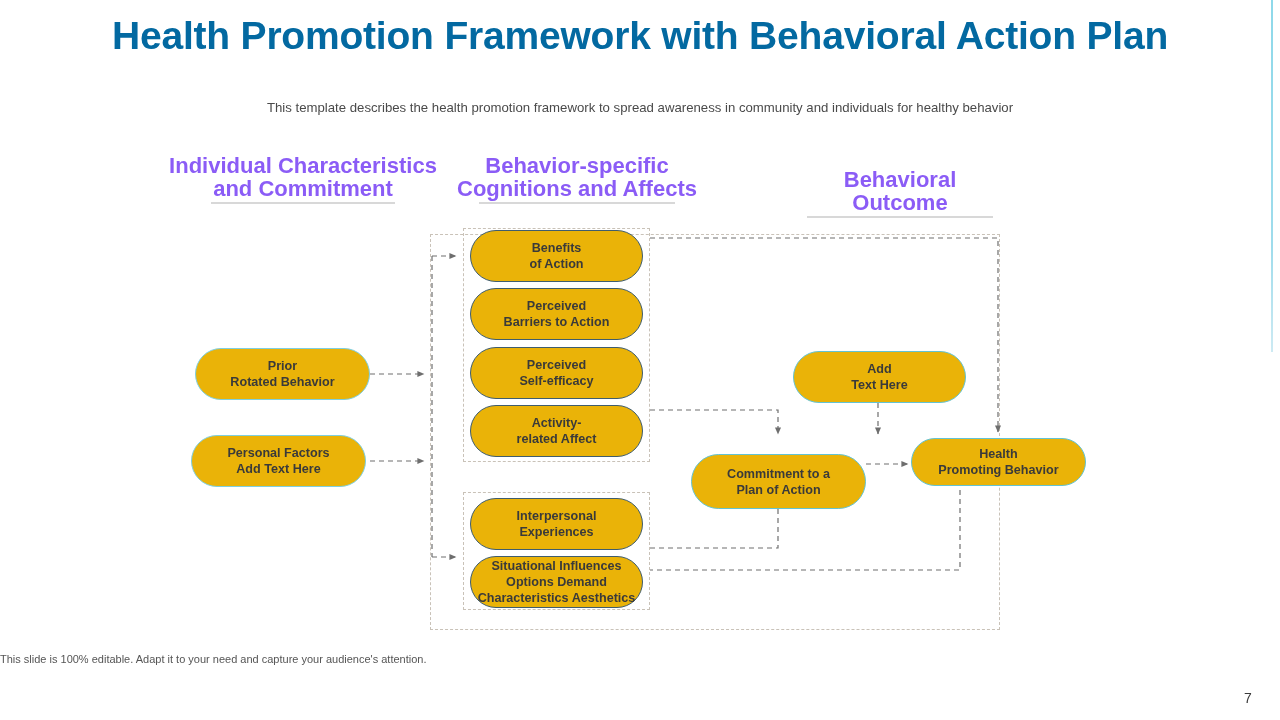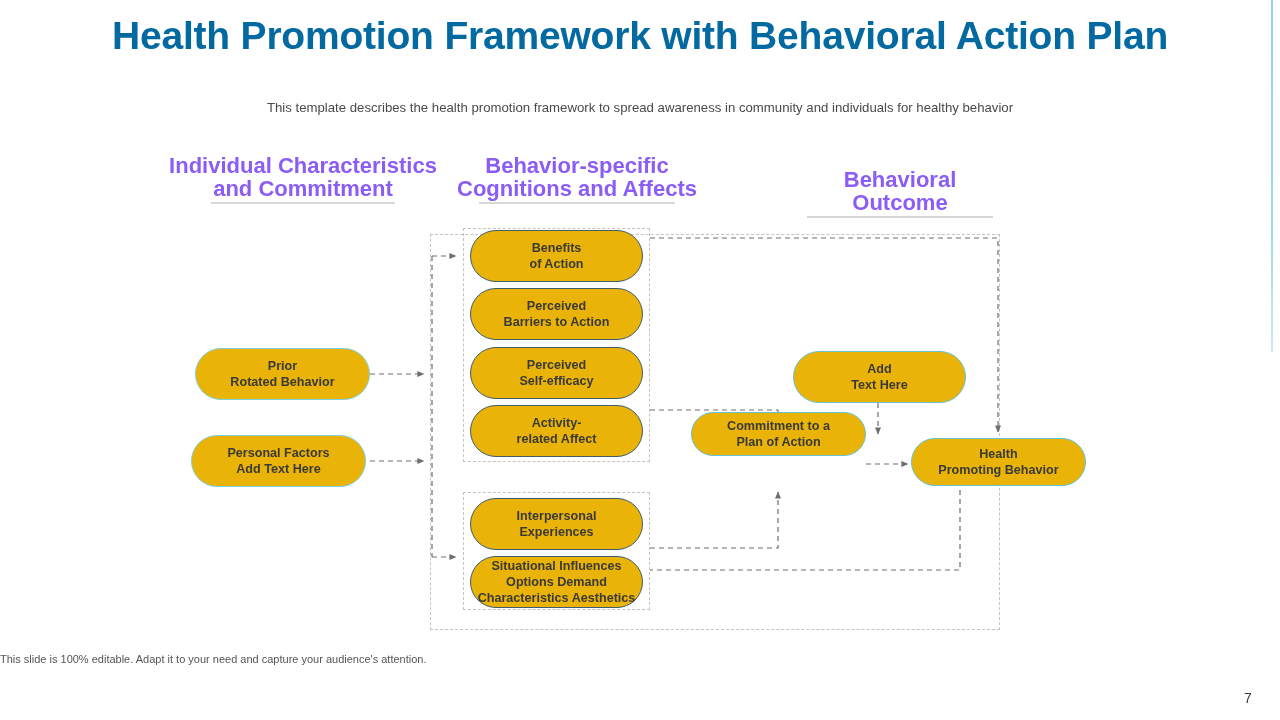--- a/index.html
+++ b/index.html
@@ -154,21 +154,21 @@
   <div class="pill mid overflow" style="left:470px;top:556px;width:173px;height:52px;">
     <span class="txt">Situational Influences
 Options  Demand
 Characteristics  Aesthetics</span>
   </div>
 
   <div class="pill out" style="left:793px;top:351px;width:173px;height:52px;">
     <span class="txt">Add
 Text Here</span>
   </div>
-  <div class="pill out" style="left:691px;top:412px;width:175px;height:44px;">
+  <div class="pill out" style="left:691px;top:454px;width:175px;height:55px;">
     <span class="txt">Commitment to a
 Plan of Action</span>
   </div>
   <div class="pill out" style="left:911px;top:438px;width:175px;height:48px;">
     <span class="txt">Health
 Promoting Behavior</span>
   </div>
 
   <div id="footer">This slide is 100% editable. Adapt it to your need and capture your audience's attention.</div>
   <div id="pagenum">7</div>

